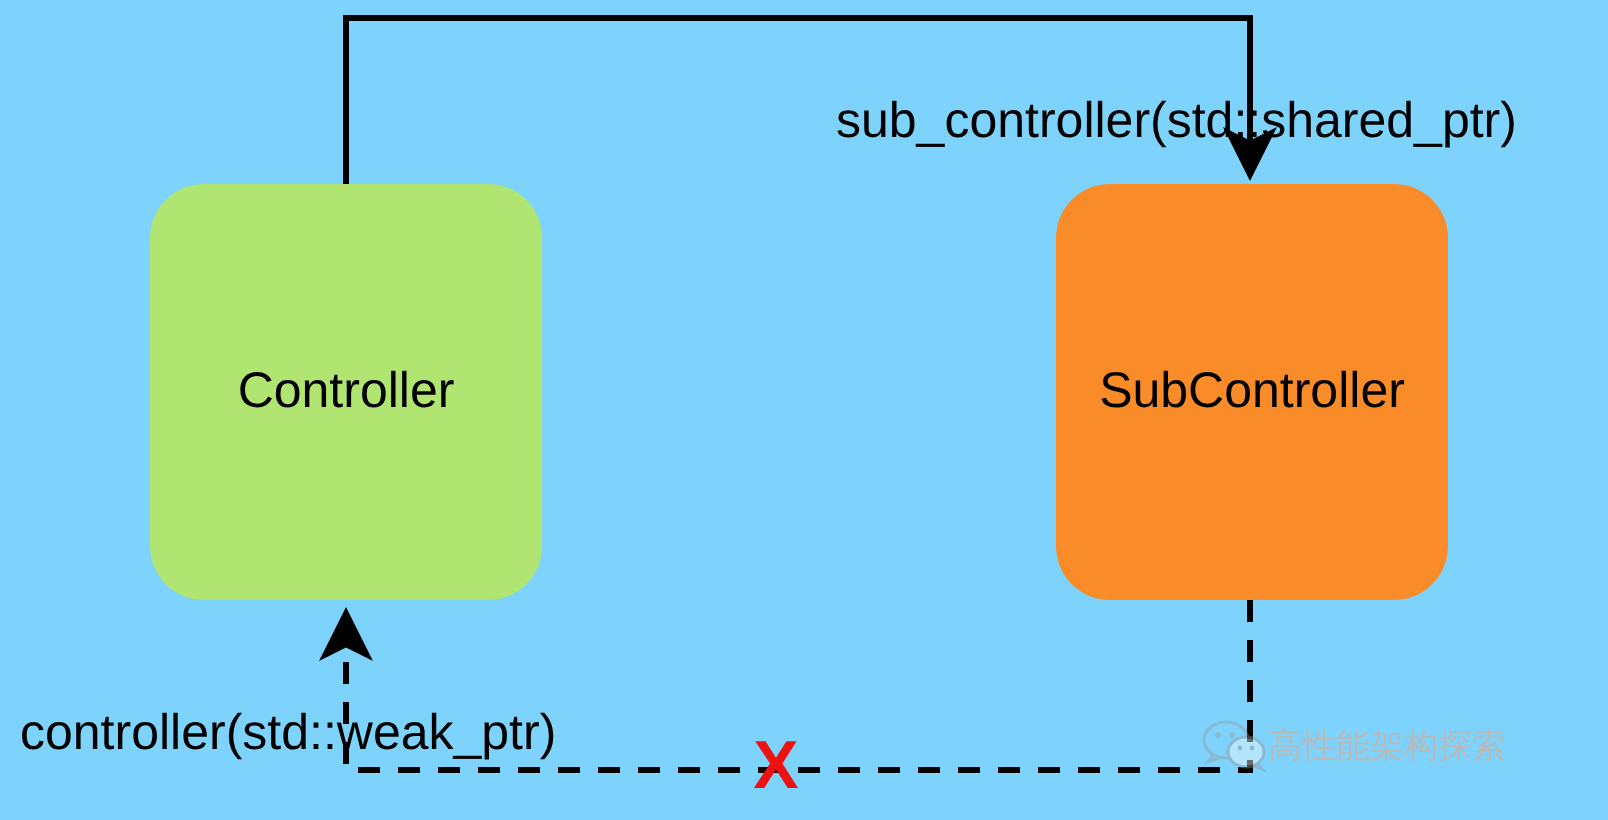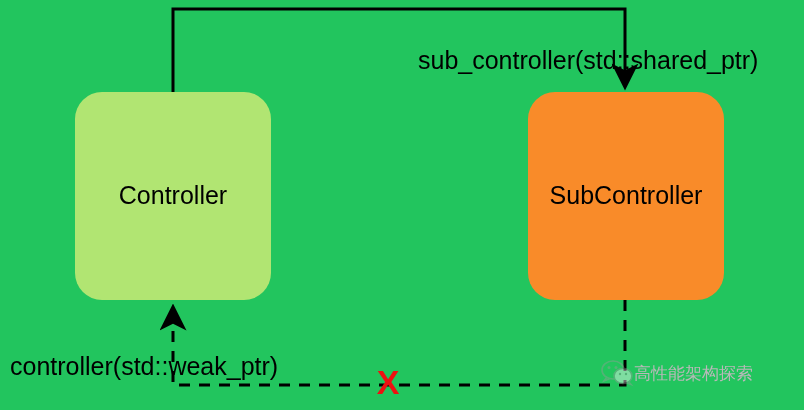--- a/index.html
+++ b/index.html
@@ -7,21 +7,21 @@
     padding: 0;
     background: #ffffff;
   }
   body {
     font-family: "Liberation Sans", sans-serif;
   }
   #canvas {
     position: relative;
     width: 804px;
     height: 410px;
-    background: #22c55e;
+    background: #7dd3fc;
     overflow: hidden;
   }
   #diagram-svg {
     position: absolute;
     left: 0;
     top: 0;
     width: 804px;
     height: 410px;
   }
   .node-label {

